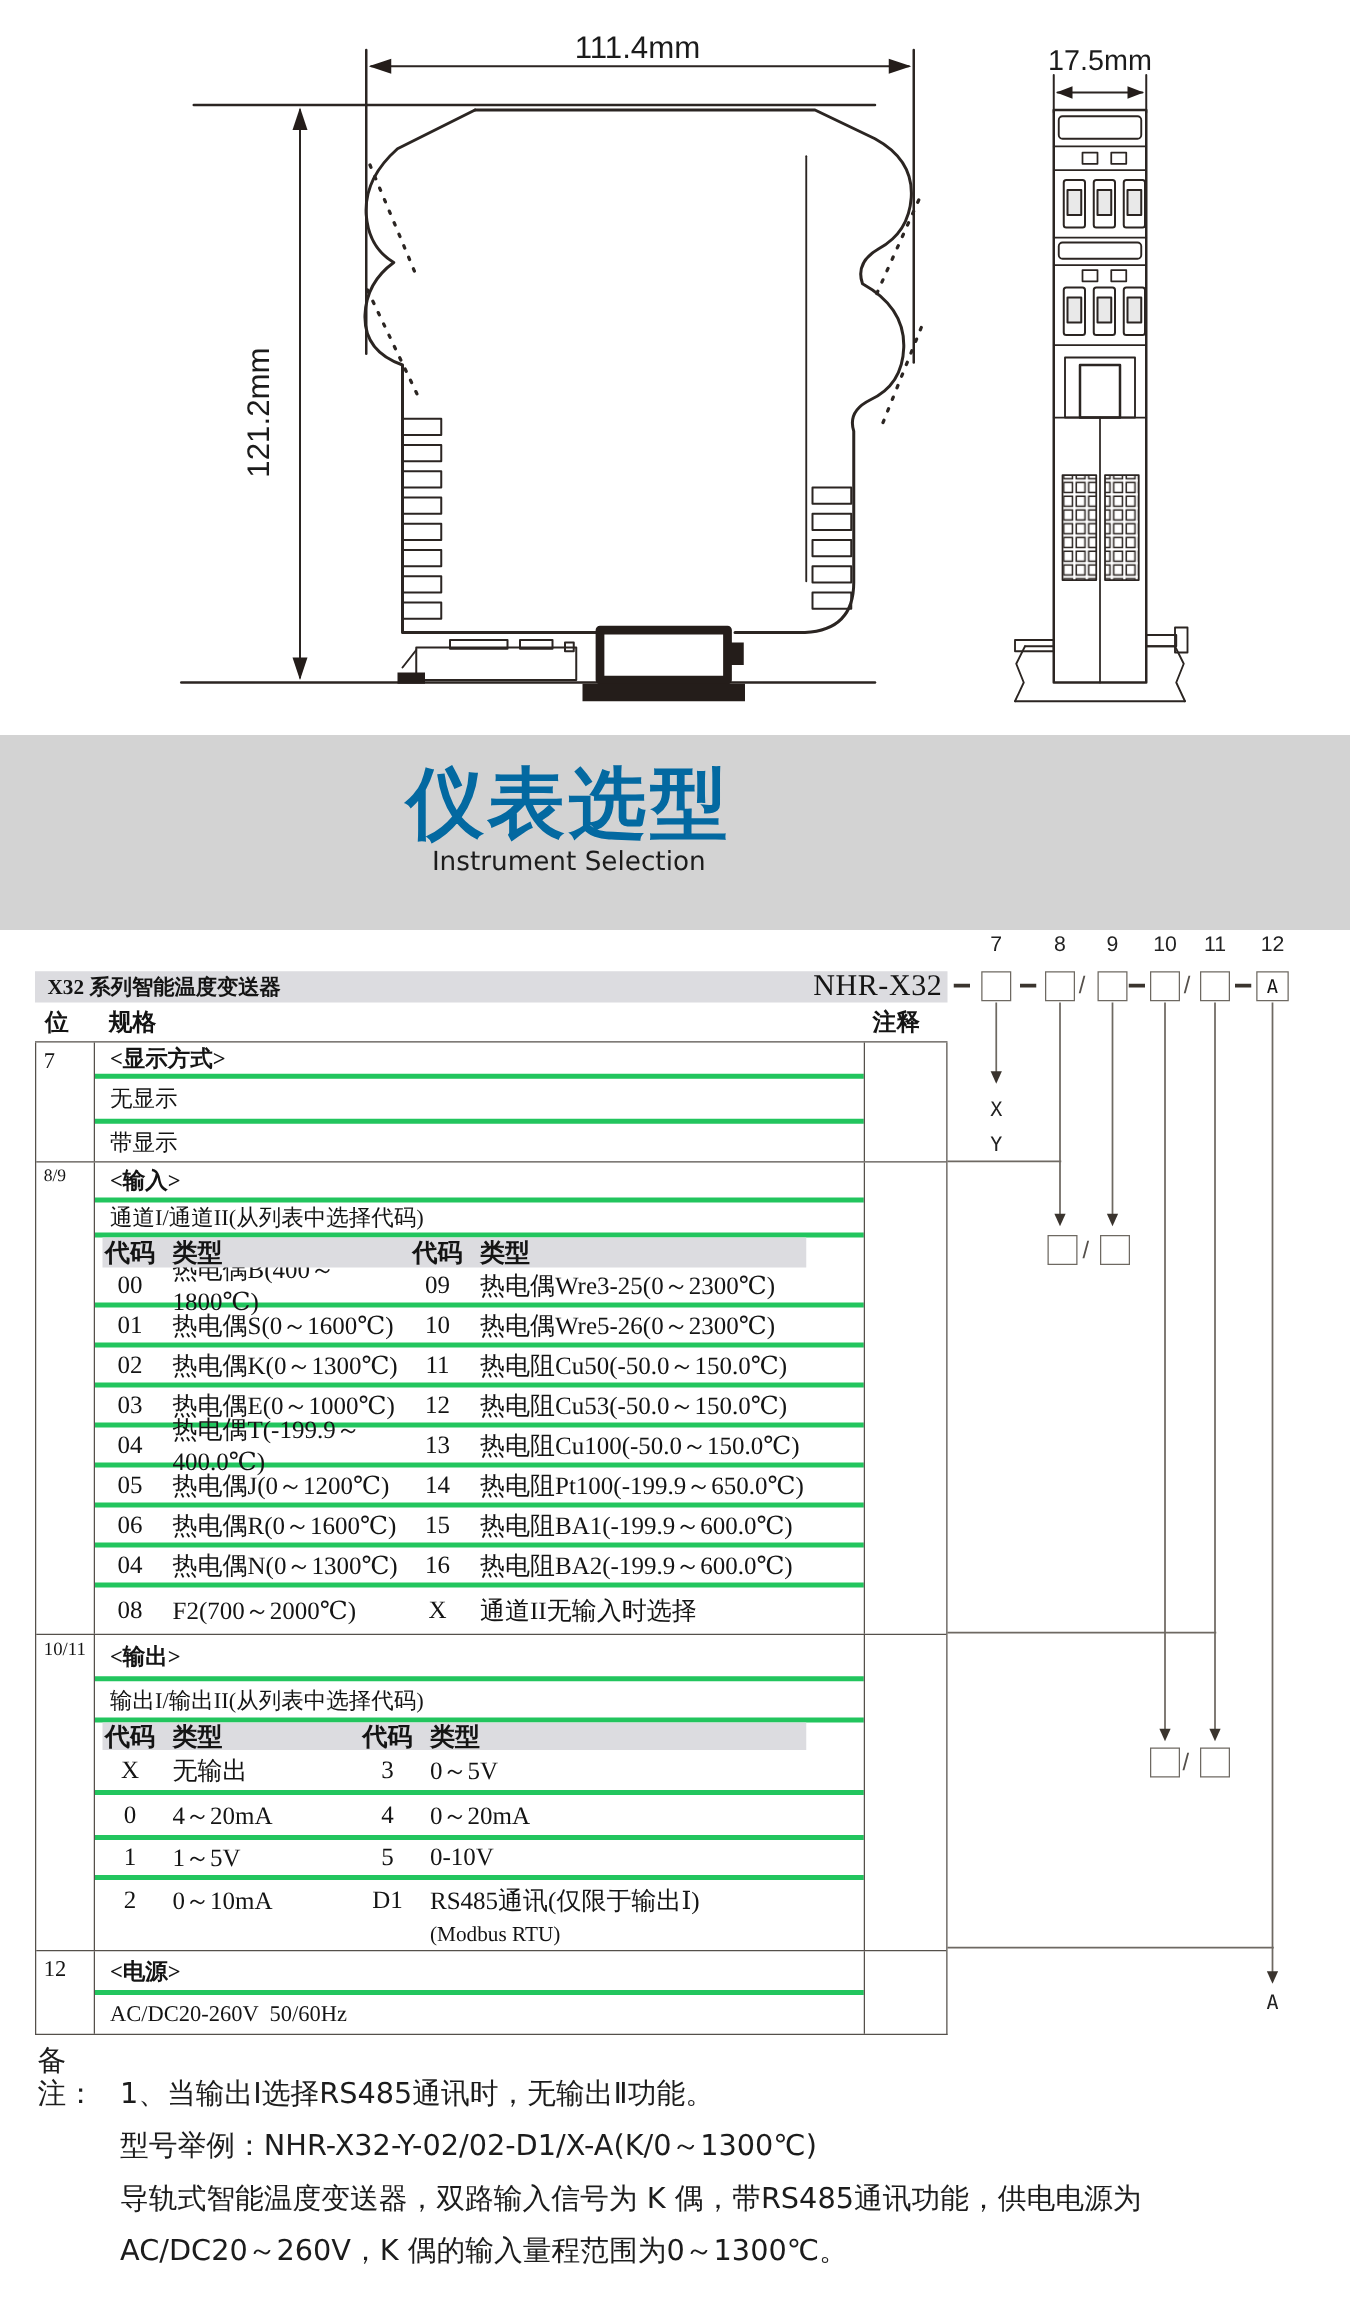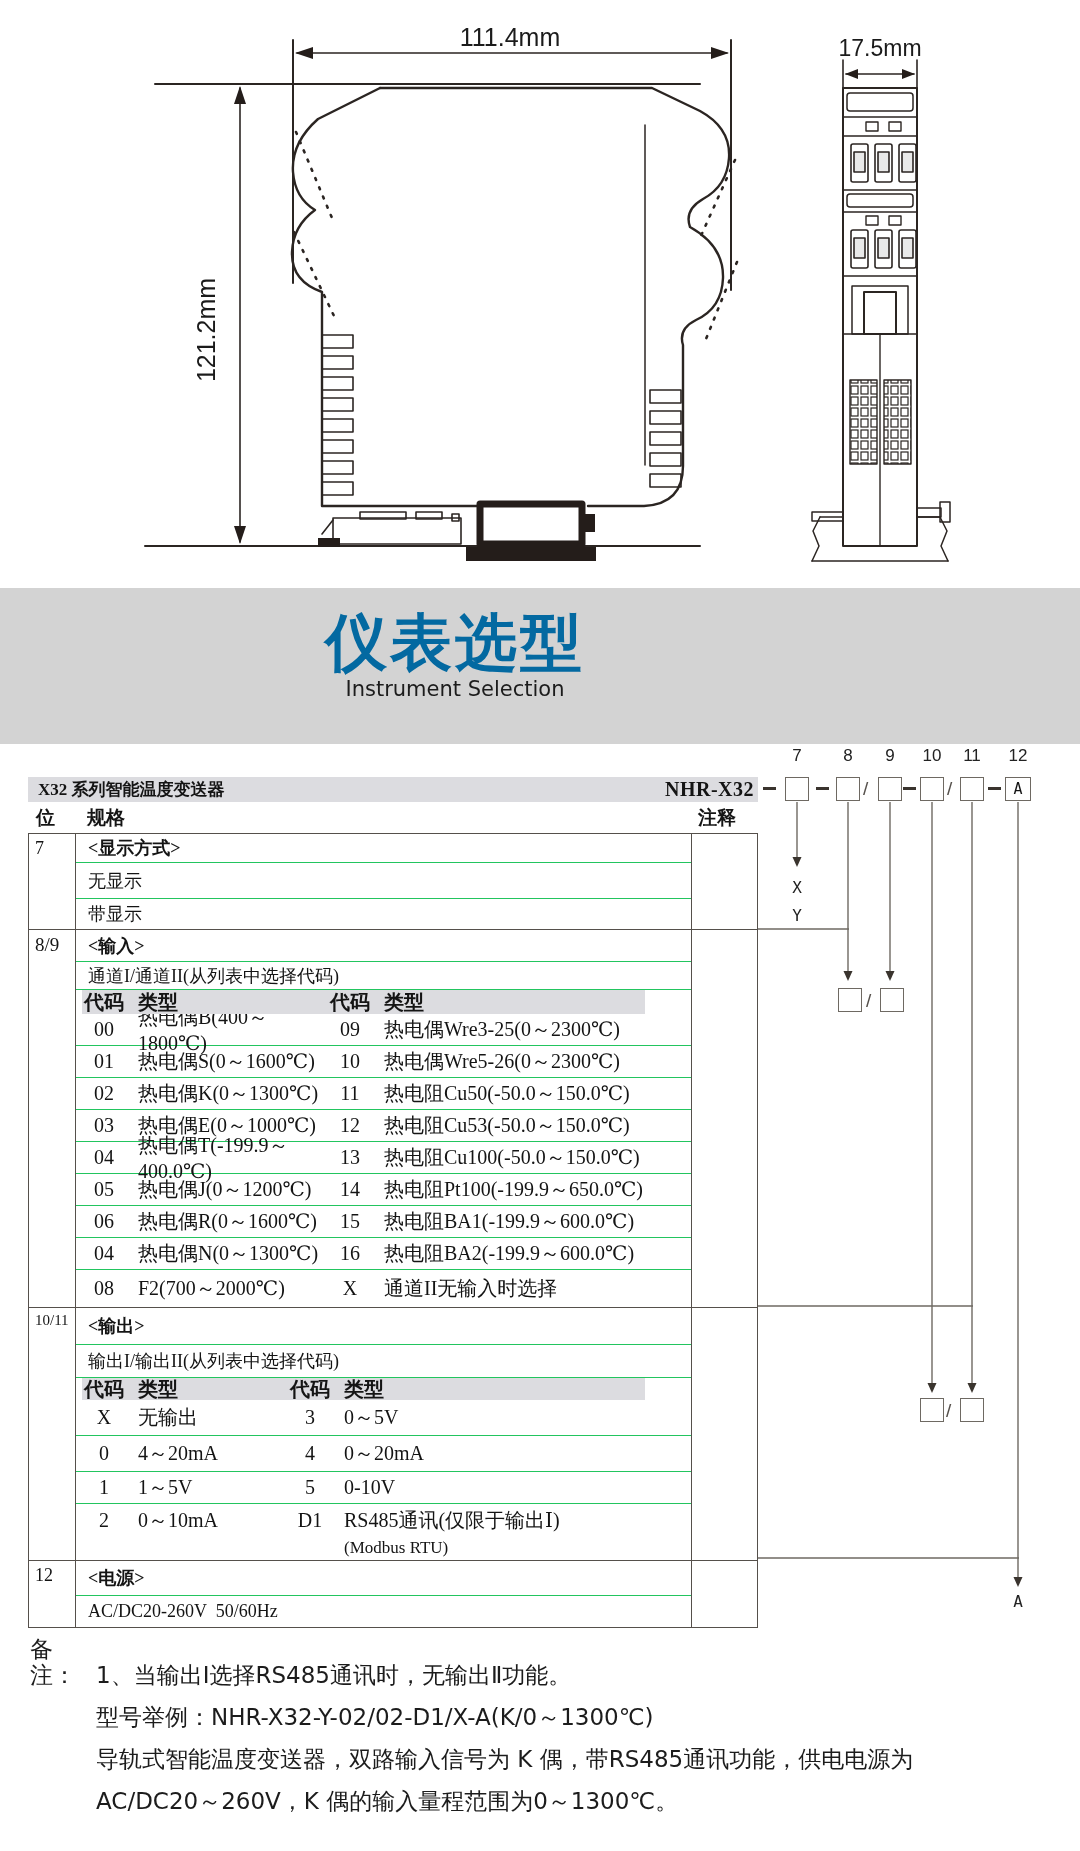--- a/index.html
+++ b/index.html
@@ -22,33 +22,33 @@
   .dash { position:absolute; top:787px; width:13px; height:3px; background:#3a342e; }
   .slashm { position:absolute; top:778px; font-family:"Liberation Sans",sans-serif; font-size:19px; color:#55504b; }
   .flag { position:absolute; width:20px; text-align:center;
           font-family:"DejaVu Sans Mono","Liberation Mono",monospace; font-size:16px; color:#222; }
 
   
   .sel { position:absolute; left:28px; top:777px; width:730px; font-size:18px; }
   .sel-title-row { height:25px; background:#dcdce0; display:flex; justify-content:space-between;
                    align-items:center; padding:0 4px 0 10px; }
   .sel-series { font-weight:700; font-size:17px; }
-  .sel-prefix { font-weight:700; font-size:20px; letter-spacing:0.5px; }
+  .sel-prefix { font-weight:400; font-size:24px; letter-spacing:0.5px; }
   .sel-head { height:31px; display:flex; align-items:center; font-weight:700; font-size:19px;
               border-bottom:1.5px solid #55504b; }
   .h-pos { width:47px; padding-left:8px; box-sizing:border-box; }
   .h-spec { flex:1; padding-left:12px; }
   .h-note { width:66px; padding-left:6px; box-sizing:border-box; }
   .sel-body { border-left:1.5px solid #55504b; border-right:1.5px solid #55504b; border-bottom:1.5px solid #55504b; }
   .section { display:flex; }
   .section + .section { border-top:1.5px solid #55504b; }
   .pos-cell { width:47px; border-right:1px solid #55504b; padding:4px 0 0 6px; box-sizing:border-box; font-size:18px; }
   .spec-col { flex:1; display:flex; flex-direction:column; min-width:0; }
   .note-col { width:66px; border-left:1px solid #55504b; box-sizing:border-box; }
-  .row { display:flex; align-items:center; padding-left:12px; border-bottom:1px solid #22c55e; box-sizing:border-box; }
+  .row { display:flex; align-items:center; padding-left:12px; border-bottom:4px solid #22c55e; box-sizing:border-box; }
   .row.nb { border-bottom:none; }
   .row.hdr { font-weight:600; font-size:18px; }
   .crow { padding-left:0; font-size:20px; }
   .cc { width:56px; text-align:center; flex:0 0 auto; }
   .ct { padding-left:6px; box-sizing:border-box; }
   .t-in  .ct1 { width:190px; flex:0 0 auto; }
   .t-out .ct1 { width:150px; flex:0 0 auto; }
   .code-head { position:relative; border-bottom:none; font-weight:600; }
   .code-head-bg { position:absolute; left:6px; right:46px; top:0; bottom:0; background:#dcdce0; }
   .code-head span { position:relative; }
@@ -285,21 +285,21 @@
               <span>无显示</span>
             </div>
           <div class="row nb" style="height:30px">
               <span>带显示</span>
             </div>
         </div>
         <div class="note-col"></div>
       </div>
 
       <div class="section">
-        <div class="pos-cell" style="font-size:19px">8/9</div>
+        <div class="pos-cell" style="font-size:14px">8/9</div>
         <div class="spec-col">
           <div class="row hdr" style="height:32px">
               <span>&lt;输入&gt;</span>
             </div>
           <div class="row" style="height:28px">
               <span>通道I/通道II(从列表中选择代码)</span>
             </div>
           <div class="row crow code-head t-in" style="height:24px">
             <div class="code-head-bg"></div>
             <span class="cc">代码</span>

